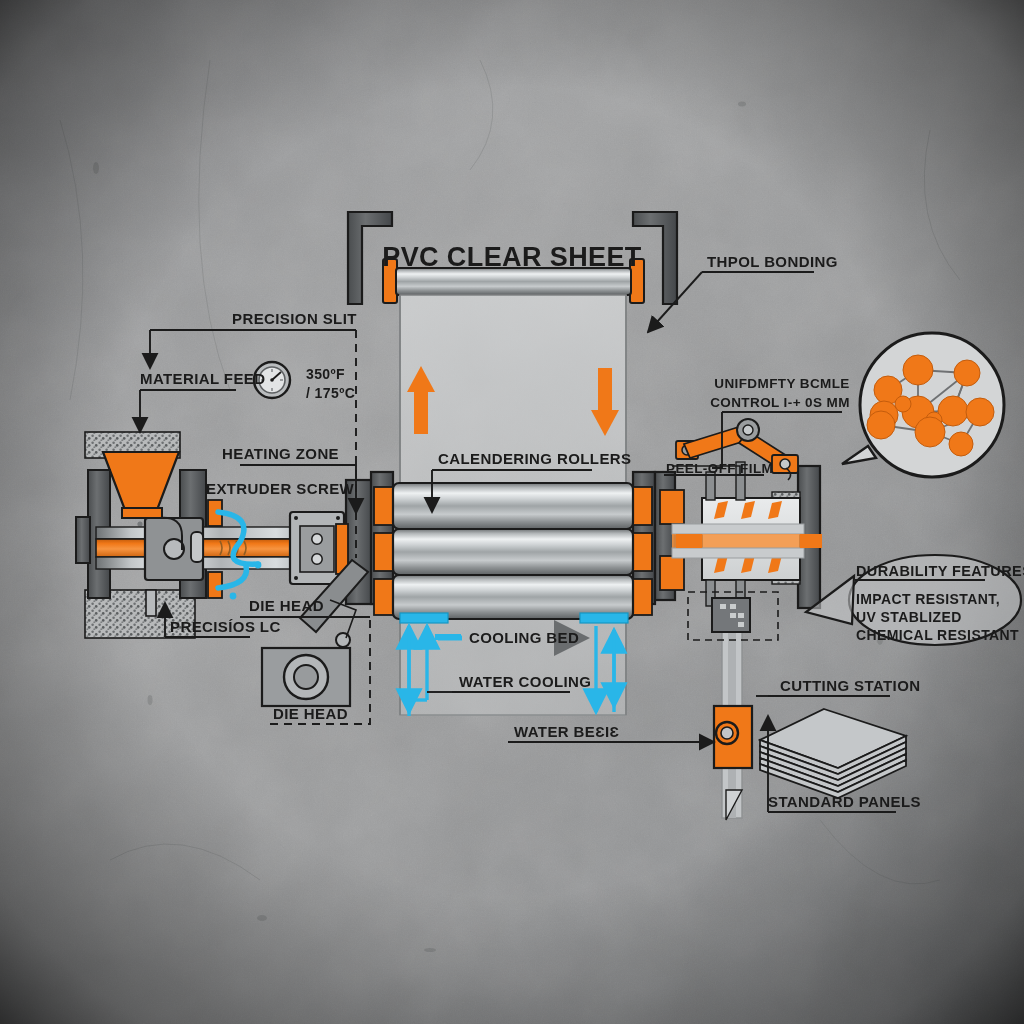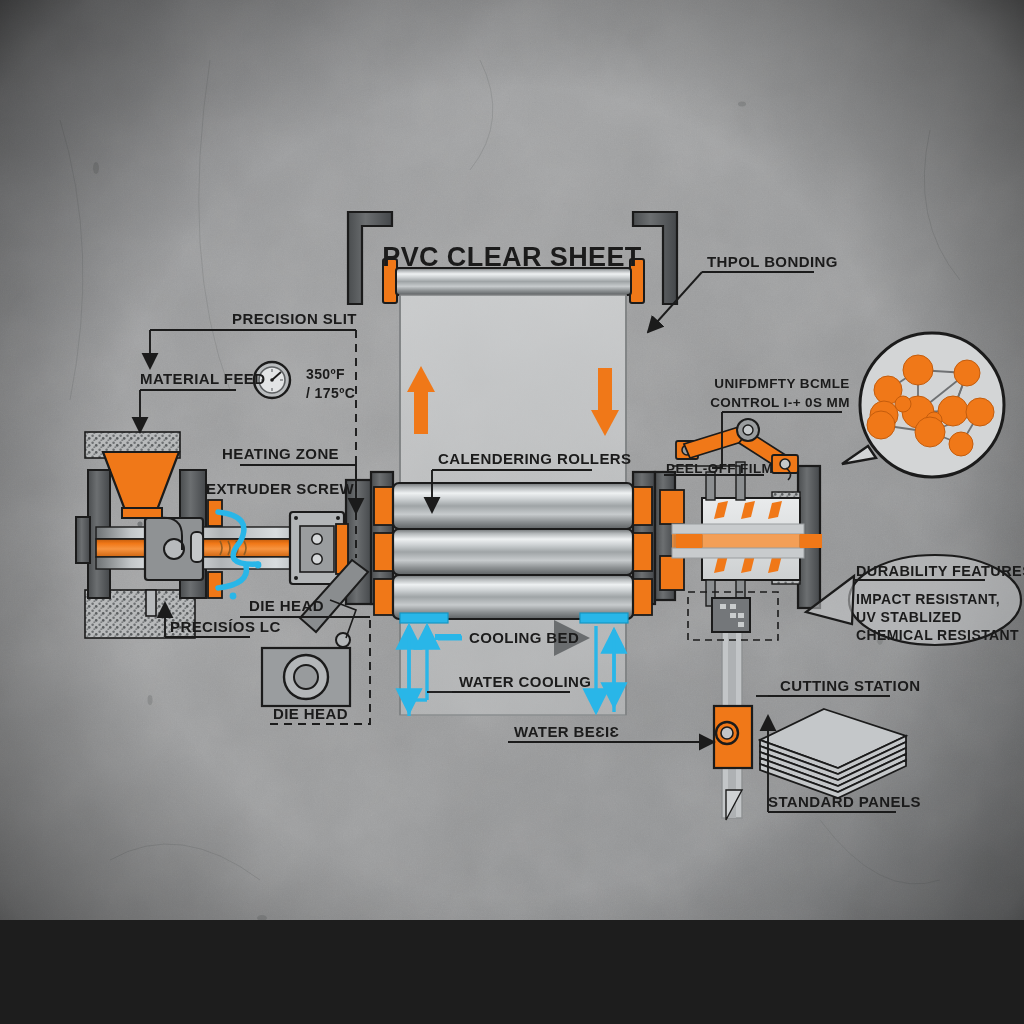--- a/index.html
+++ b/index.html
@@ -1,18 +1,18 @@
 <!DOCTYPE html>
 <html><head>
 <meta charset="utf-8">
 <style>
   html,body{margin:0;padding:0;background:#1d1d1d;}
   body{width:1024px;height:1024px;overflow:hidden;
        font-family:"Liberation Sans","DejaVu Sans",sans-serif;}
-  #stage{position:relative;width:1024px;height:920px;overflow:hidden;}
+  #stage{position:relative;width:1024px;height:1024px;overflow:hidden;}
   #stage svg{position:absolute;top:0;left:0;}
   .lbl{font-family:"Liberation Sans","DejaVu Sans",sans-serif;
        fill:#1b1b1b;font-weight:700;letter-spacing:.4px;}
 </style>
 </head>
 <body>
 
 <div id="stage">
 <svg width="1024" height="1024" viewBox="0 0 1024 1024" xmlns="http://www.w3.org/2000/svg">
   <defs>

